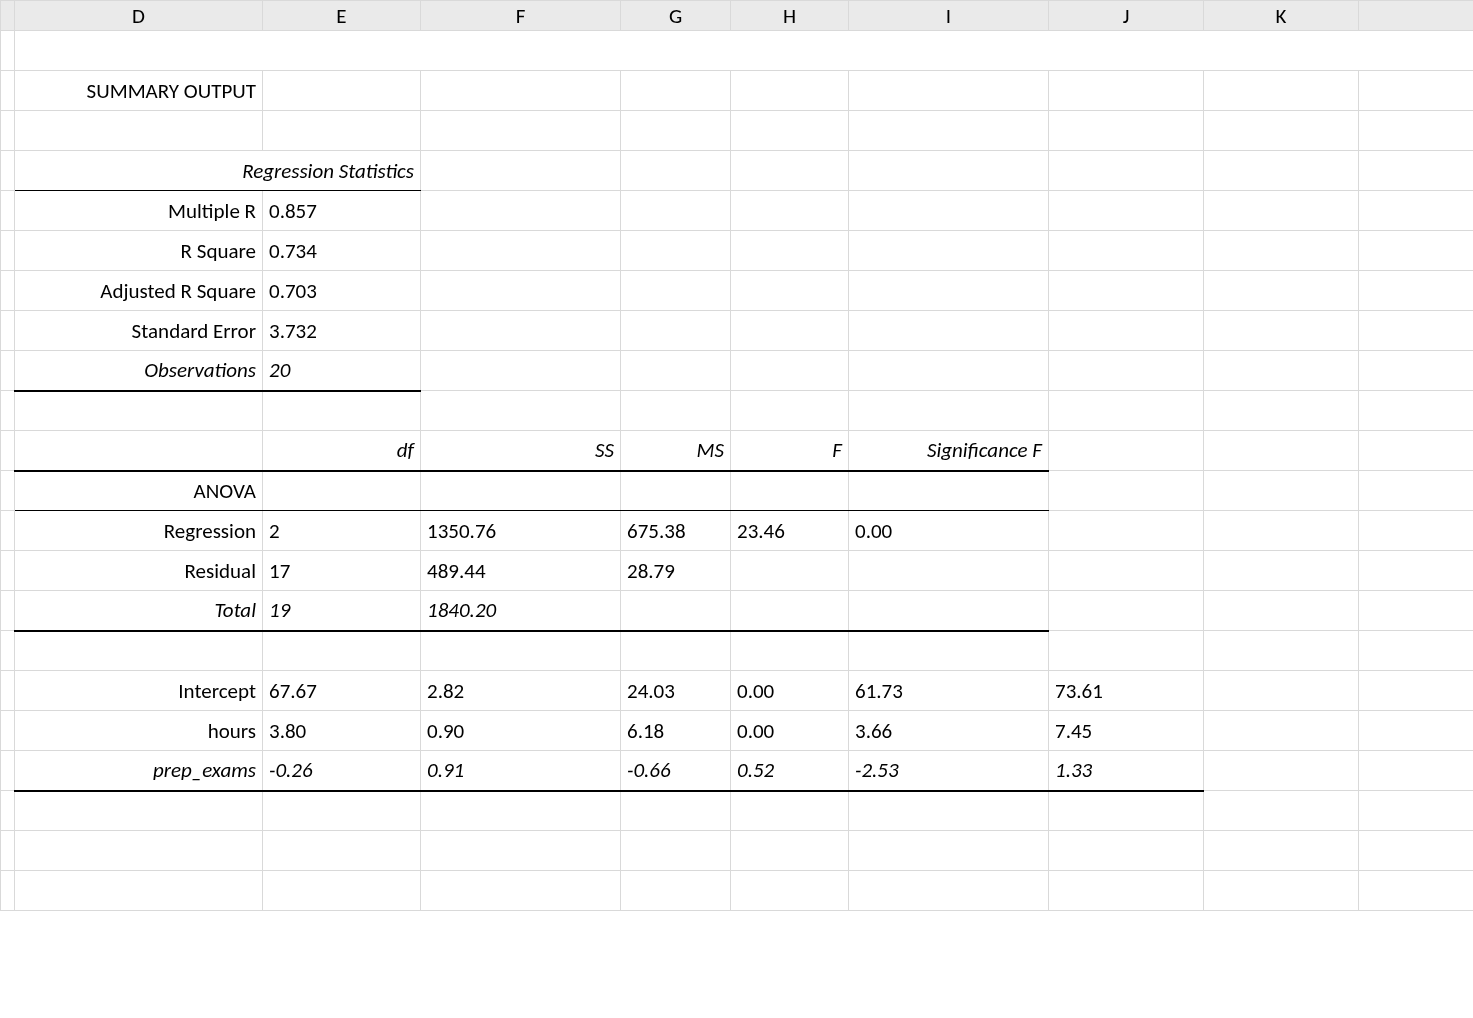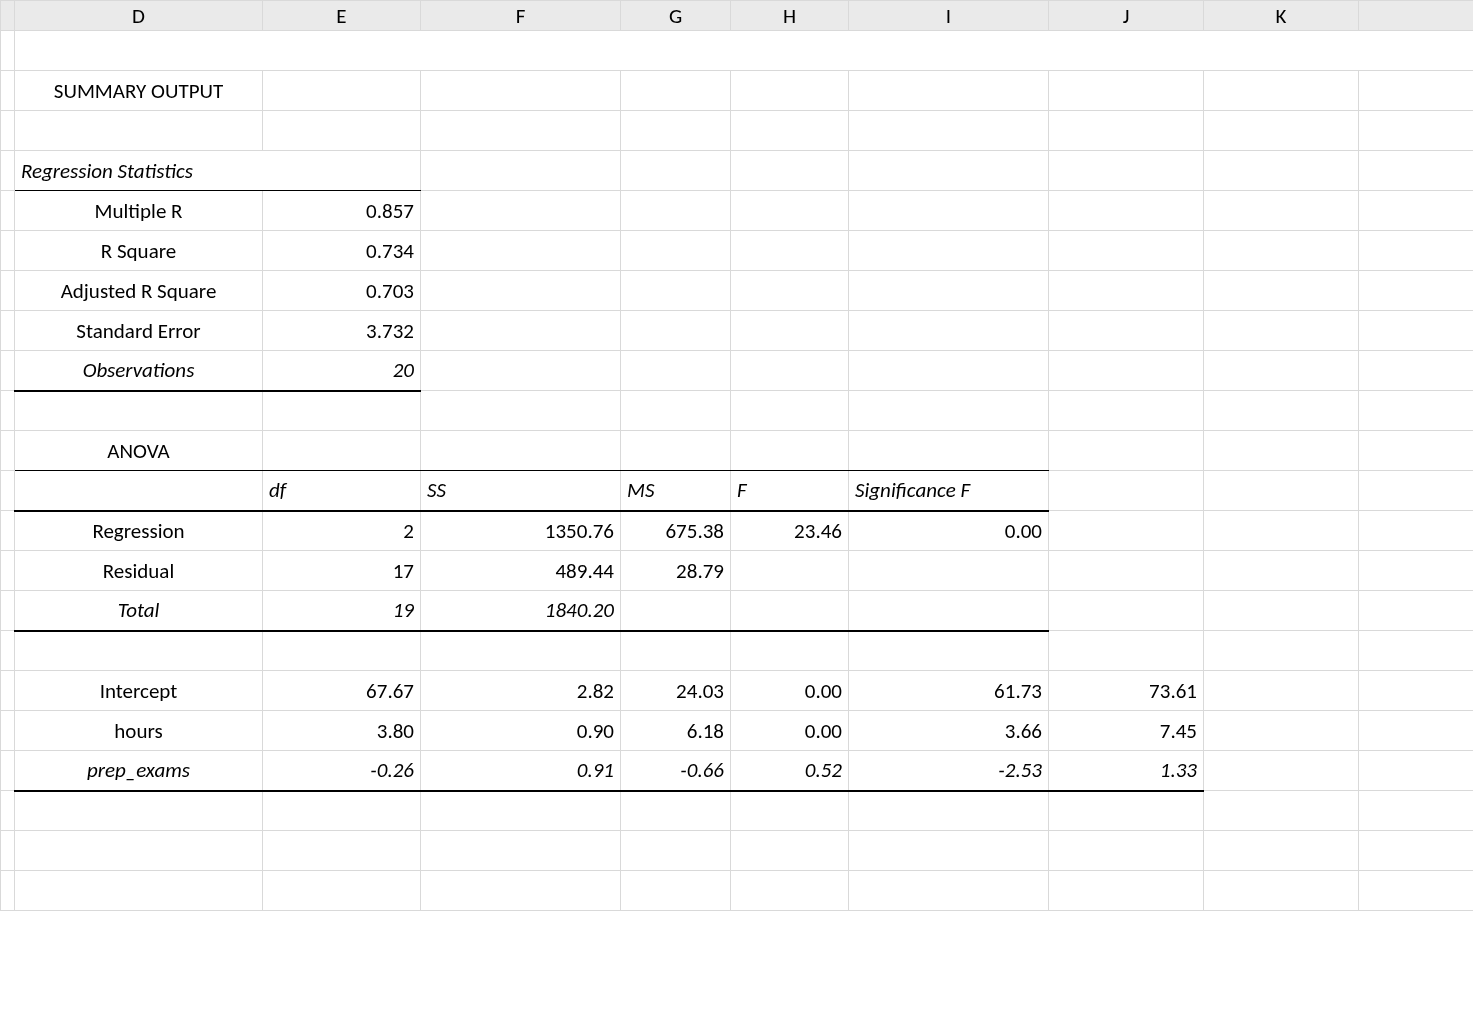--- a/index.html
+++ b/index.html
@@ -35,23 +35,23 @@
   .col-D { width: 248px; }
   .col-E { width: 158px; }
   .col-F { width: 200px; }
   .col-G { width: 110px; }
   .col-H { width: 118px; }
   .col-I { width: 200px; }
   .col-J { width: 155px; }
   .col-K { width: 155px; }
   .col-rest { width: 115px; }
 
-  .left  { text-align: center; }
-  .right { text-align: right; }
-  .center{ text-align: left; }
+  .left  { text-align: right; }
+  .right { }
+  .center{ text-align: right; }
   .italic{ font-style: italic; }
 
   .bt-thin  { border-top: 1px solid #000 !important; }
   .bb-thin  { border-bottom: 1px solid #000 !important; }
   .bb-med   { border-bottom: 2px solid #000 !important; font-style: italic; }
 
   td.stub, th.stub { border-left: none; border-top: none; border-bottom: none; background:#fff; }
   th.stub { background:#eaeaea; }
 </style>
 </head>
@@ -198,39 +198,39 @@
         <td></td>
         <td></td>
         <td></td>
         <td></td>
         <td></td>
         <td></td>
       </tr>
 
     <tr>
       <td class="stub"></td>
+      <td class="bb-med"></td>
+      <td class="center italic bb-med">df</td>
+      <td class="center italic bb-med">SS</td>
+      <td class="center italic bb-med">MS</td>
+      <td class="center italic bb-med">F</td>
+      <td class="center italic bb-med">Significance F</td>
+      <td></td>
+        <td></td>
+        <td></td>
+    </tr>
+
+    <tr>
+      <td class="stub"></td>
       <td class="left bb-thin">ANOVA</td>
       <td class="bb-thin"></td>
         <td class="bb-thin"></td>
         <td class="bb-thin"></td>
         <td class="bb-thin"></td>
         <td class="bb-thin"></td>
-      <td></td>
-        <td></td>
-        <td></td>
-    </tr>
-
-    <tr>
-      <td class="stub"></td>
-      <td class="bb-med"></td>
-      <td class="center italic bb-med">df</td>
-      <td class="center italic bb-med">SS</td>
-      <td class="center italic bb-med">MS</td>
-      <td class="center italic bb-med">F</td>
-      <td class="center italic bb-med">Significance F</td>
       <td></td>
         <td></td>
         <td></td>
     </tr>
 
     <tr>
       <td class="stub"></td>
       <td class="left">Regression</td>
       <td class="right">2</td>
       <td class="right">1350.76</td>

